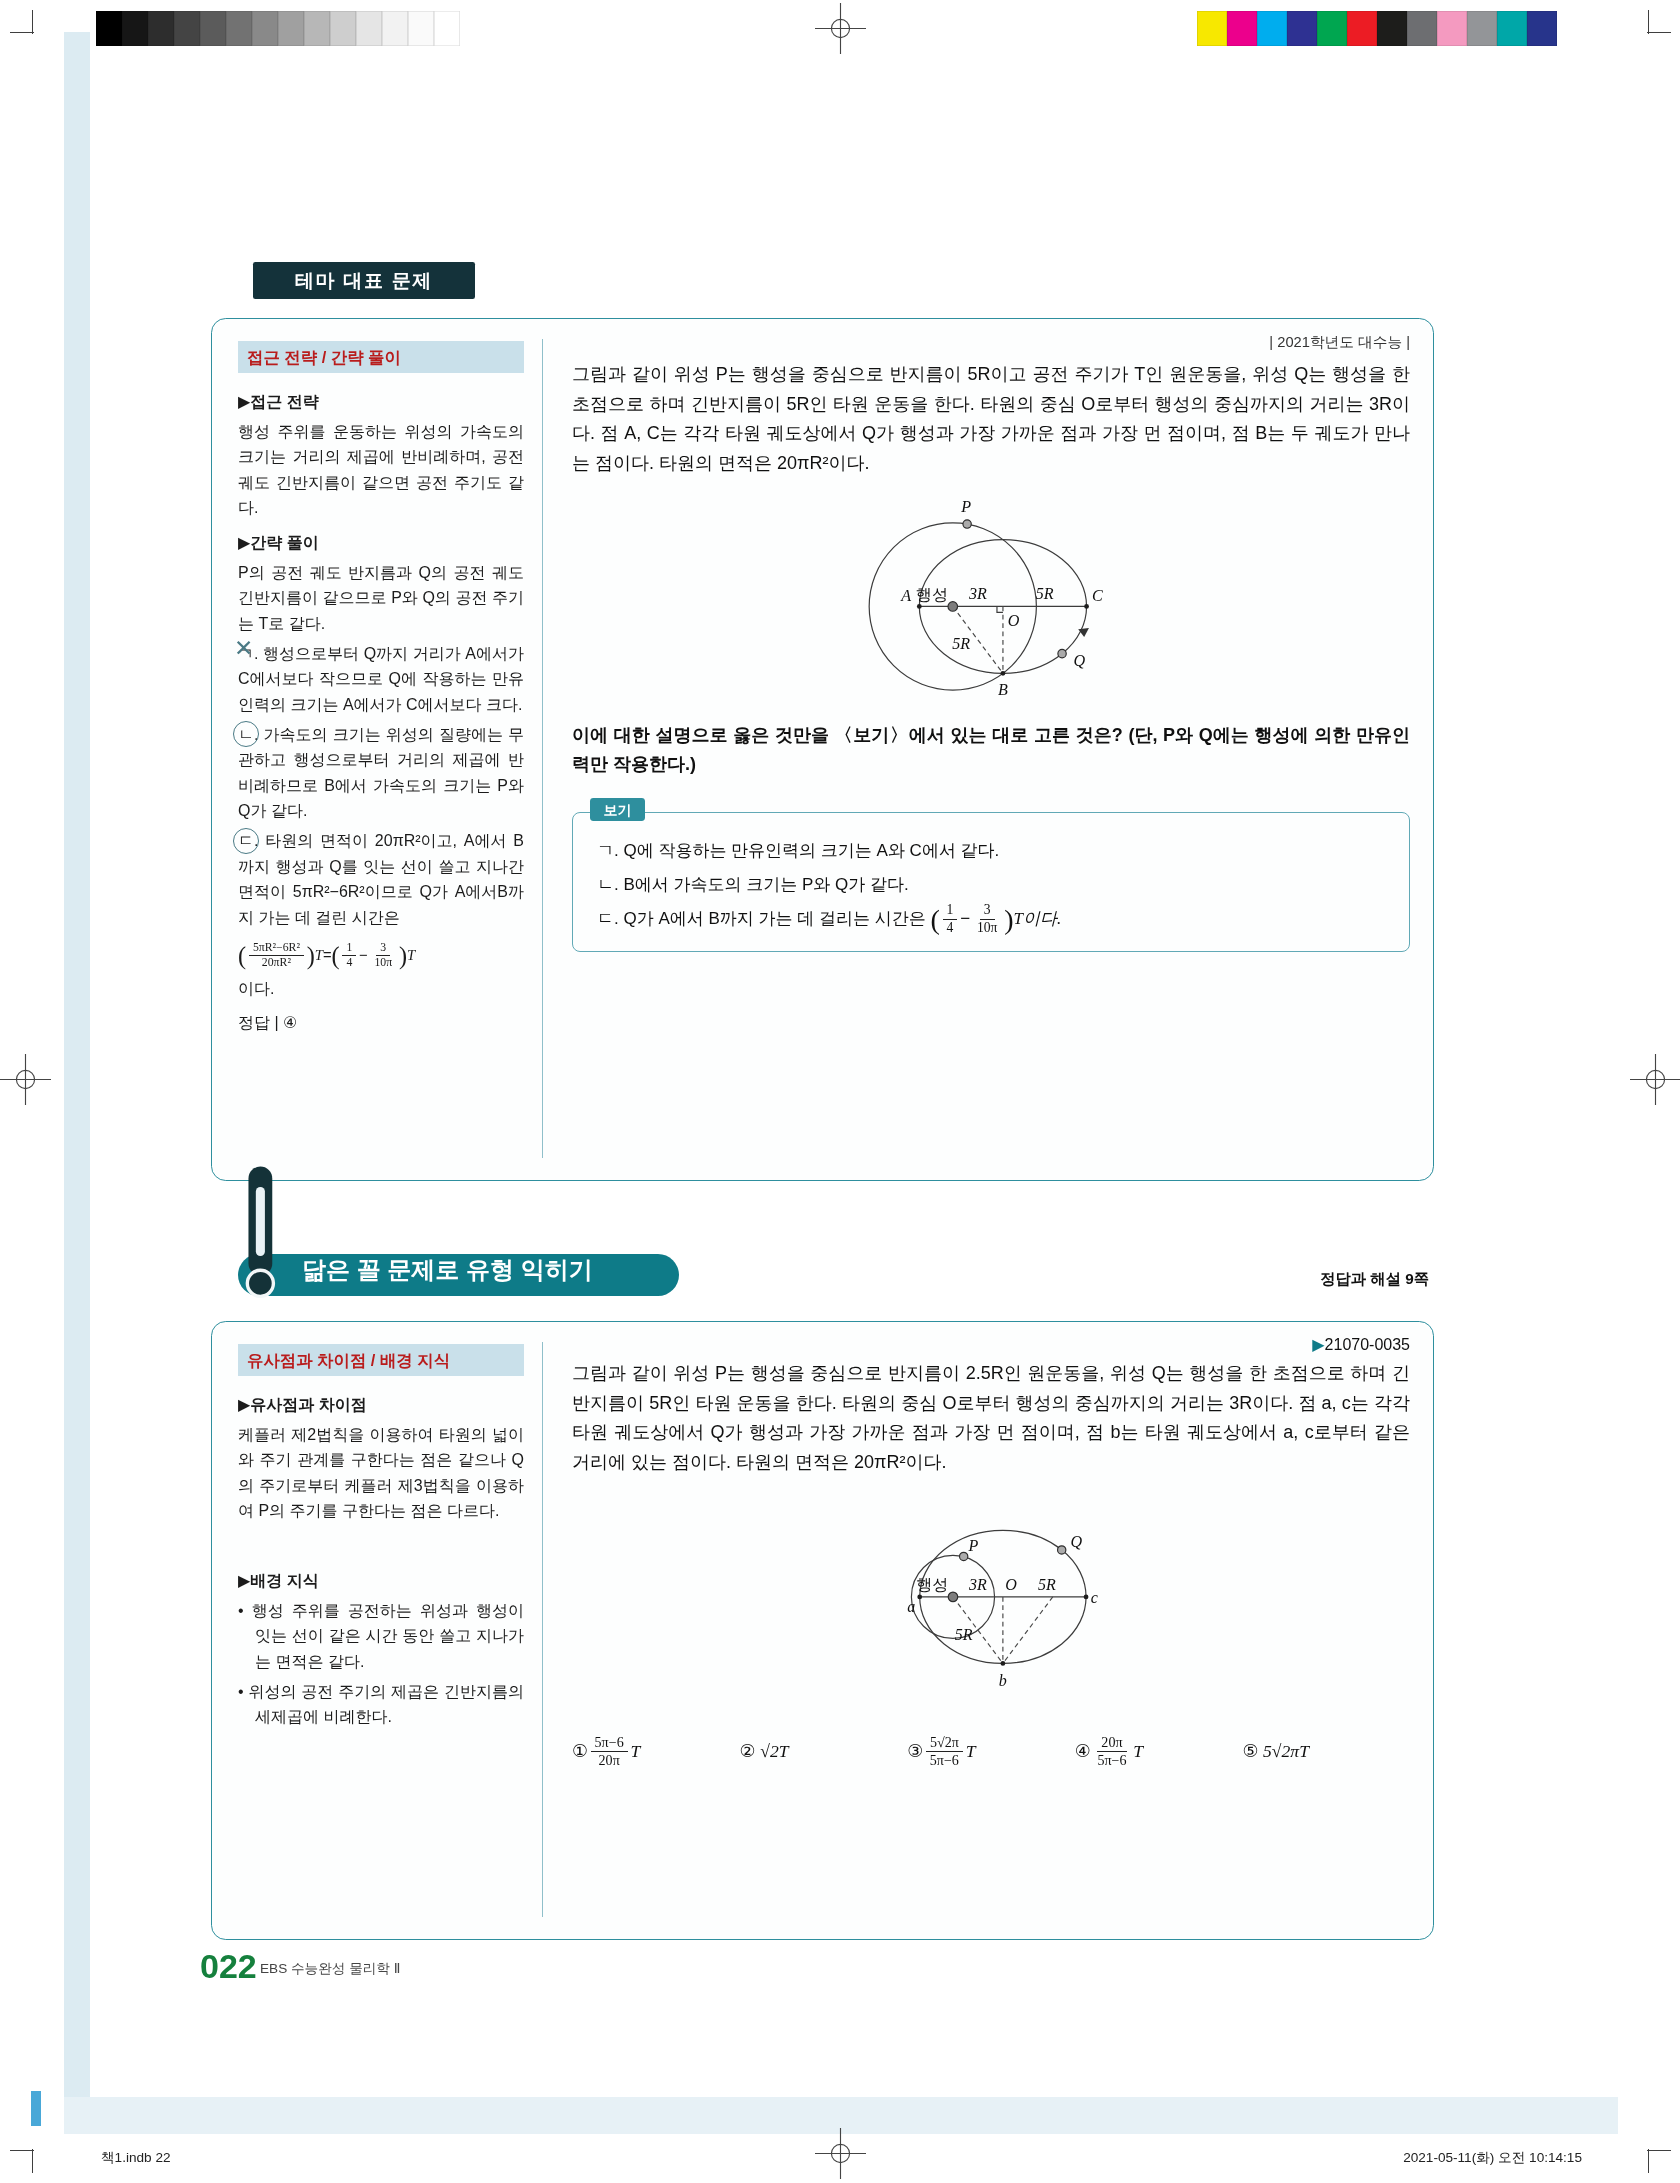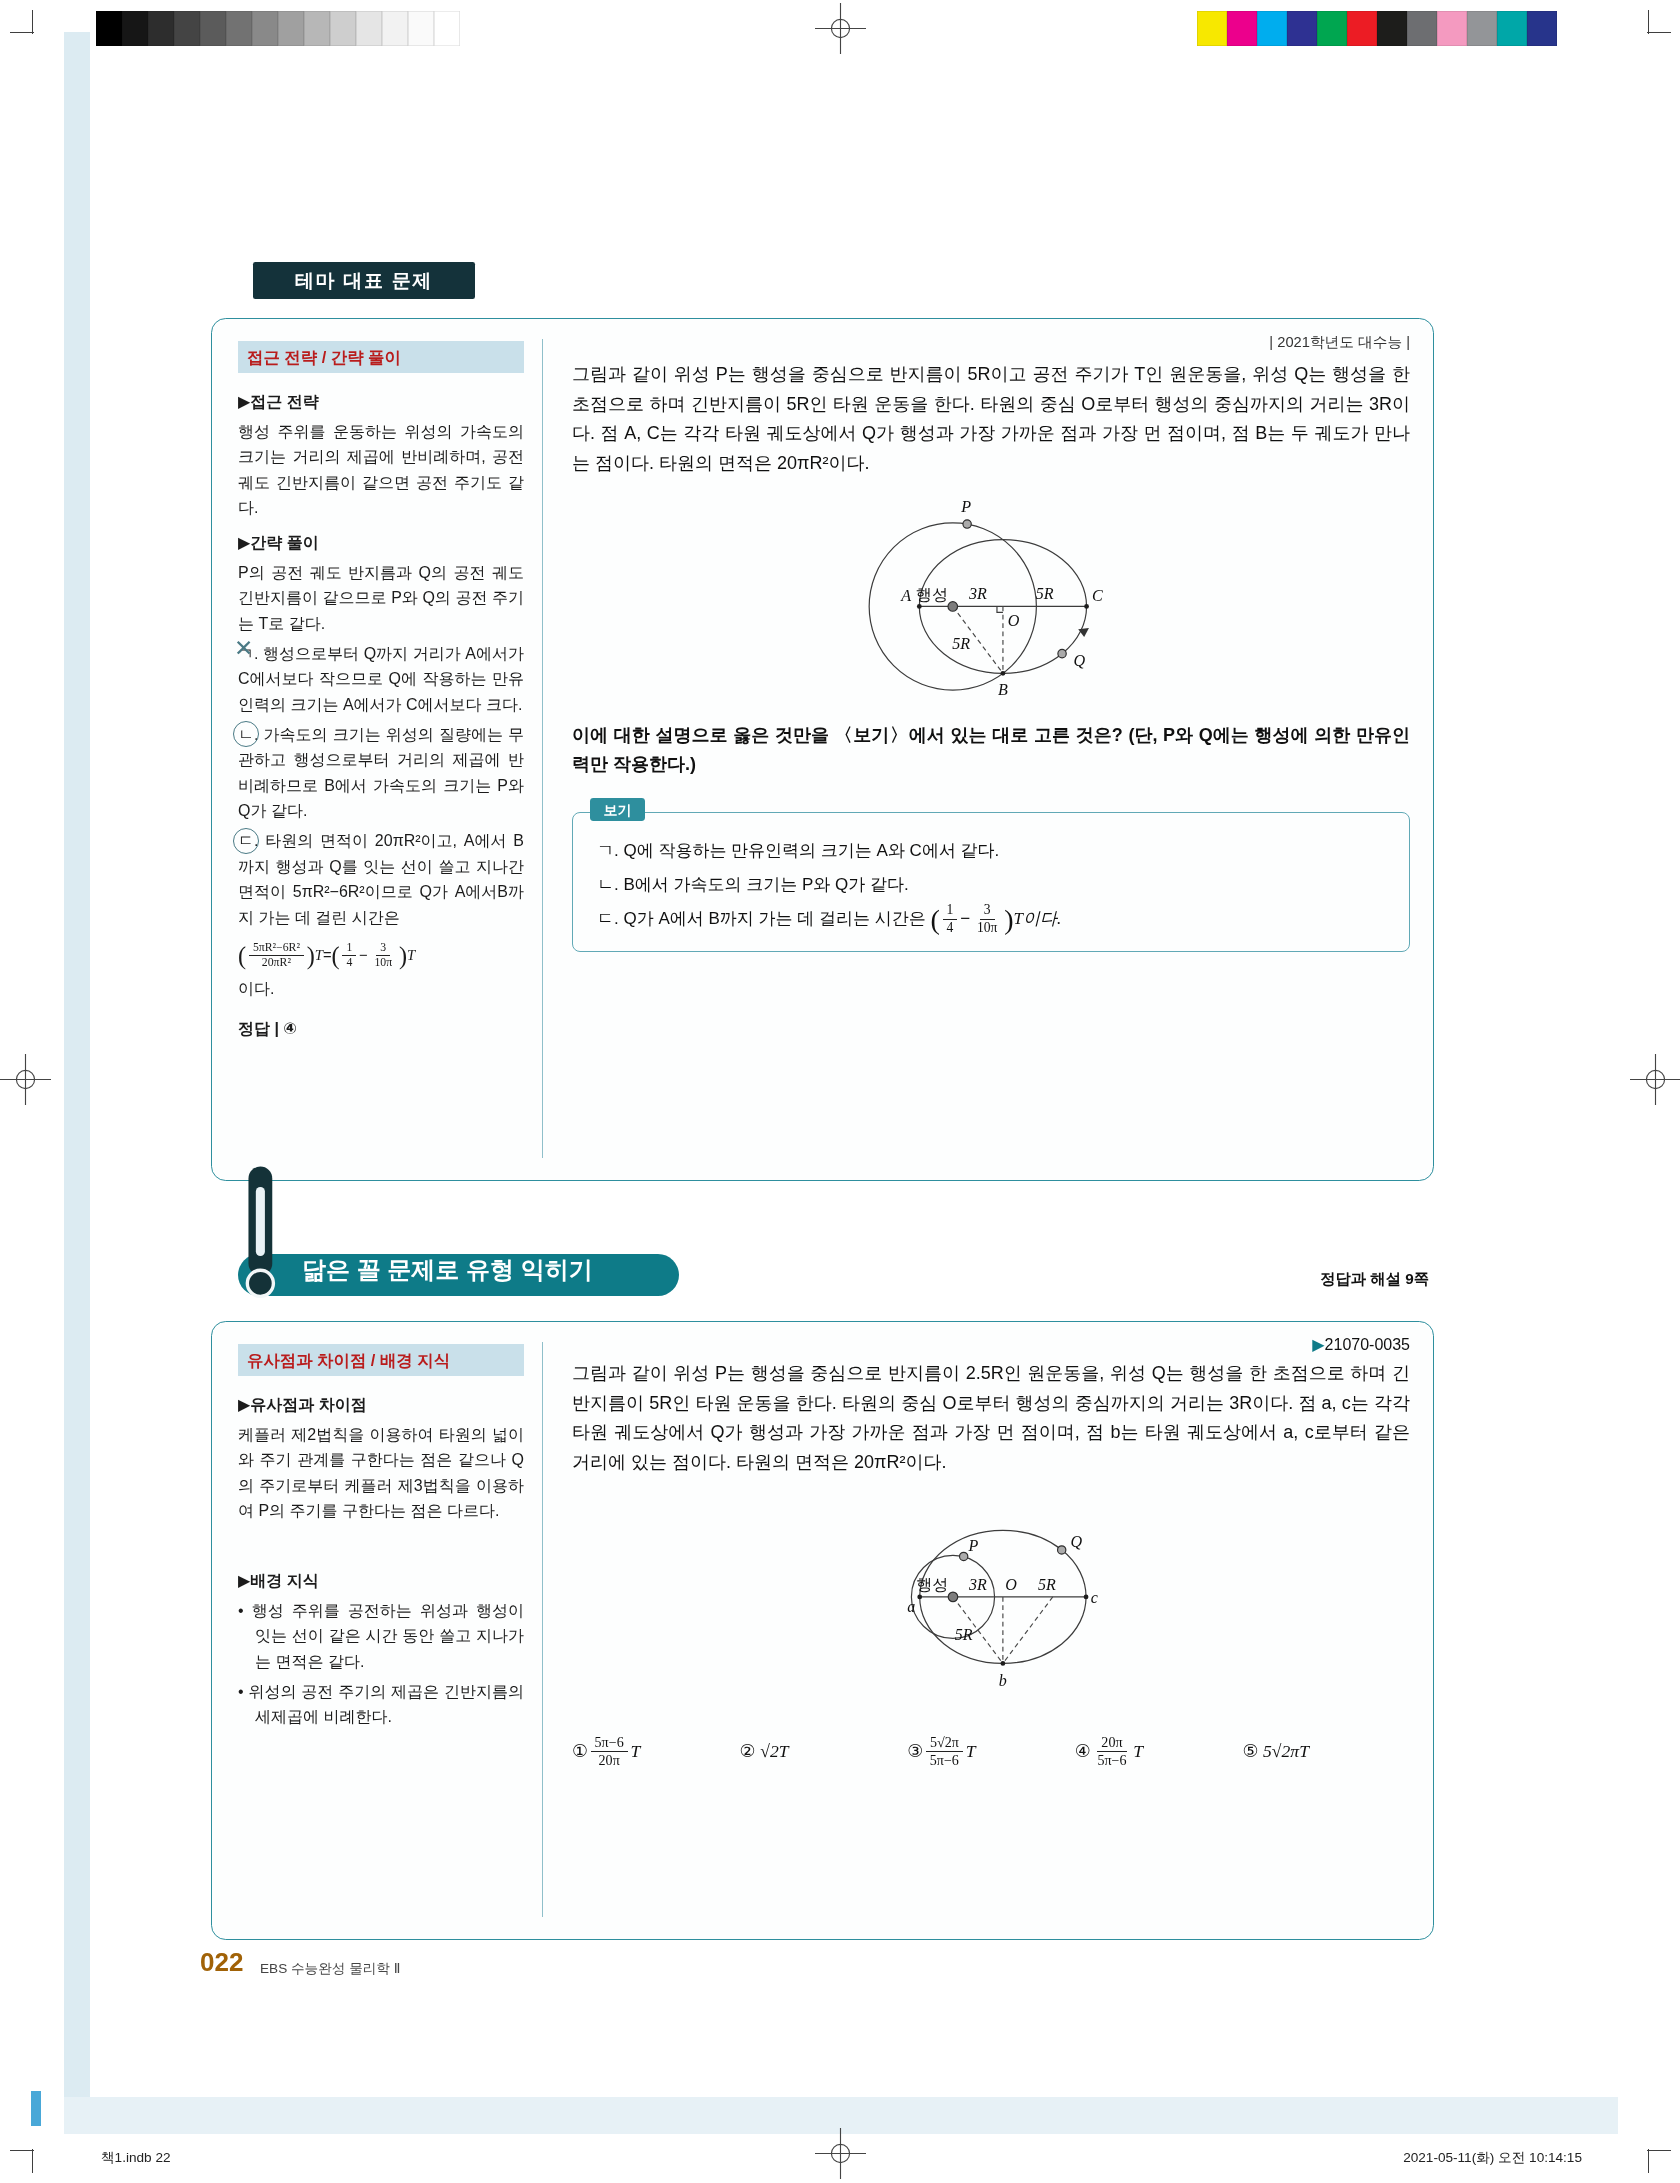--- a/index.html
+++ b/index.html
@@ -25,21 +25,21 @@
   #panel1 .divider{height:819px}
   #panel2 .divider{height:575px}
 
   
   .side{position:absolute;left:26px;top:21.5px;width:286px;font-size:16px;line-height:25.5px;text-align:justify;color:#1b1b1b}
   .side-h{background:#c9e0ea;color:#b91c1c;font-weight:bold;font-size:16.4px;line-height:1;padding:8px 9px;margin-bottom:16px;text-align:left}
   .side p{margin-bottom:4.5px}
   .st{font-weight:bold;margin:9px 0 3.4px;text-align:left}
   .bullet{padding-left:17px;text-indent:-17px}
   .formula{font-size:14.7px;line-height:1;margin:10.2px 0 4.5px;text-align:left;white-space:nowrap}
-  .ans{font-weight:bold;margin-top:15px;text-align:left}
+  .ans{font-weight:normal;margin-top:9px;text-align:left}
 
   
   .v{position:relative;display:inline-block}
   .v-x::after{content:"\2715";position:absolute;left:-4px;top:-4.5px;font-size:23px;color:#4a7a85;font-weight:bold}
   .v-o::after{content:"";position:absolute;left:-5.1px;top:-0.6px;width:24px;height:24px;border:1.7px solid #4a7a85;border-radius:50%}
 
   
   .main{position:absolute;left:360px;width:838px;font-size:18px;line-height:29.5px}
   #panel1 .main{top:14.7px}
   #panel2 .main{top:12.5px}
@@ -62,21 +62,21 @@
   .frac span:first-child{border-bottom:1.1px solid #222;padding:0 4px}
   .frac span:last-child{padding:0 4px}
   .bp{font-size:1.65em;font-weight:300;vertical-align:middle;line-height:0;font-family:"Liberation Serif","DejaVu Serif",serif}
 
   
   .simbar{position:absolute;left:238px;top:1254px;width:441px;height:42px;background:#0e7b88;border-radius:21.5px;color:#fff;font-size:24px;font-weight:bold;display:flex;align-items:flex-start;padding-left:64px}
   .simref{position:absolute;left:1259px;top:1269px;width:170px;text-align:right;font-size:15.3px;font-weight:bold}
   #paperclip{position:absolute;left:236px;top:1163px;z-index:5}
 
   
-  .pgnum{position:absolute;left:200px;top:1947px;font-size:26px;font-weight:bold;color:#a16207}
+  .pgnum{position:absolute;left:200px;top:1947px;font-size:34px;font-weight:bold;color:#15803d}
   .pglabel{position:absolute;left:260px;top:1960px;font-size:13.6px;color:#444}
   .printinfo{position:absolute;top:2149px;font-size:13.6px;color:#222}
 
   
   svg .orbit{fill:none;stroke:#3c3c3c;stroke-width:2}
   svg .axisl{stroke:#3c3c3c;stroke-width:2}
   svg .dash{stroke:#4a4a4a;stroke-width:2;stroke-dasharray:8 6;fill:none}
   svg .planet{fill:#7d7d7d;stroke:#2e2e2e;stroke-width:2}
   svg .sat{fill:#ababab;stroke:#2e2e2e;stroke-width:2}
   svg .pt{fill:#1d1d1d}

